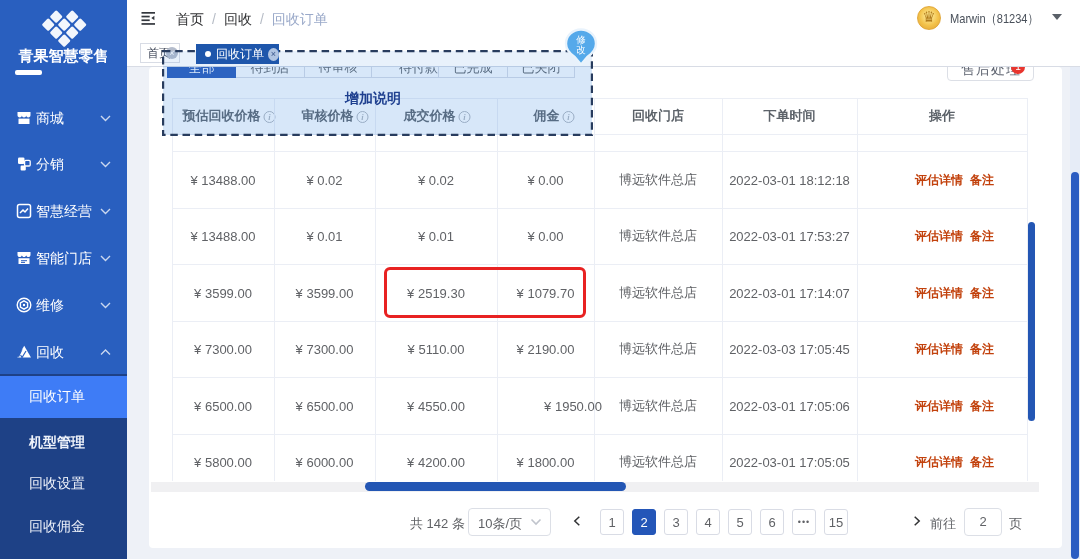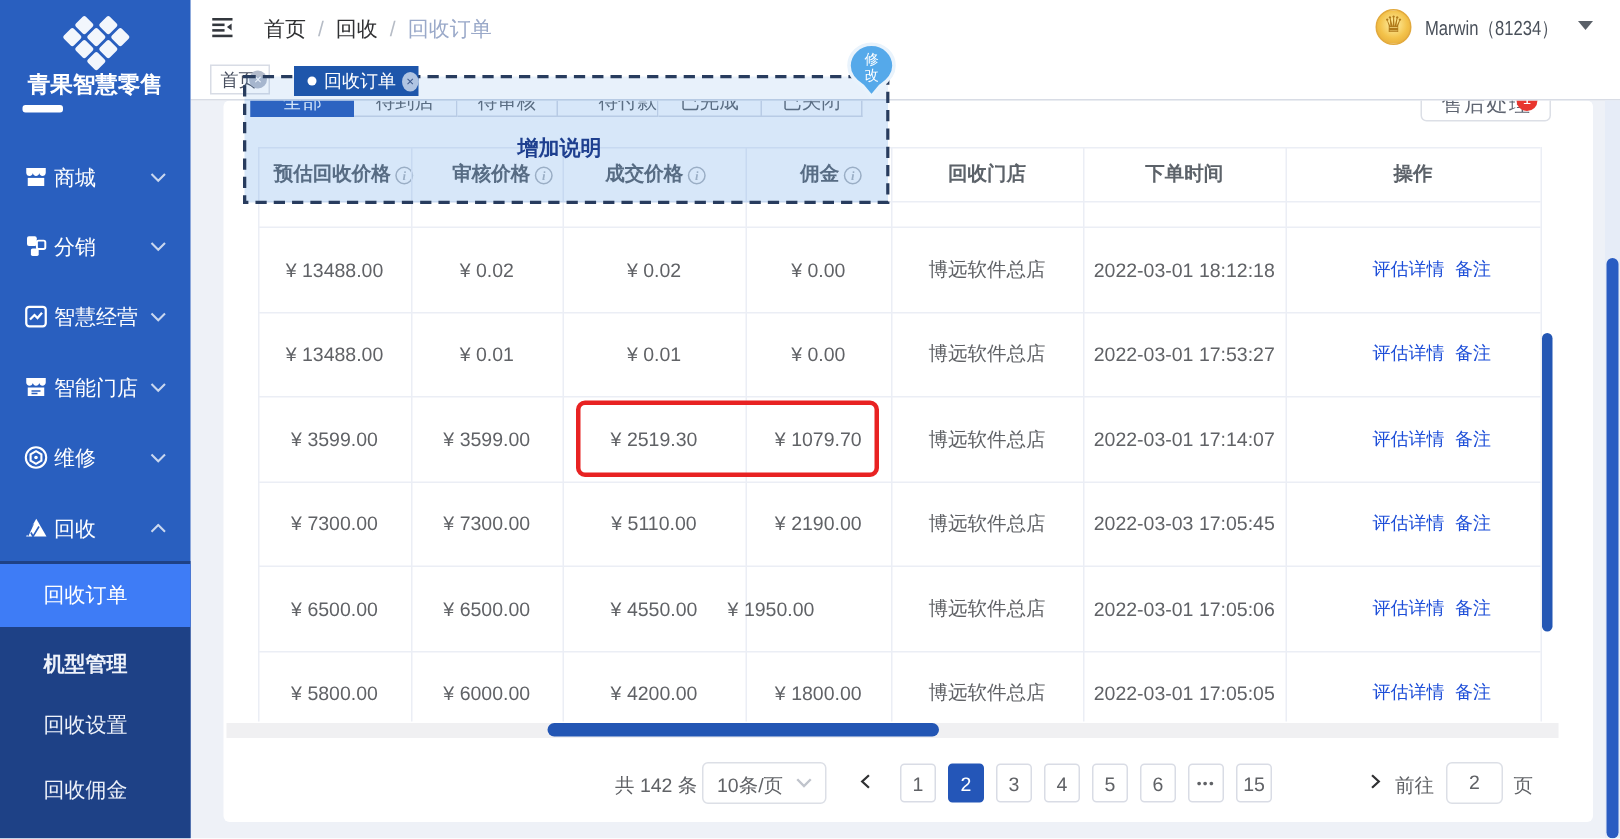--- a/index.html
+++ b/index.html
@@ -3,33 +3,33 @@
 <meta charset="utf-8">
 <style>
   * { margin:0; padding:0; box-sizing:border-box; }
   html,body { width:1080px; height:559px; overflow:hidden; }
   body { font-family:"Liberation Sans", sans-serif; }
   #page { position:relative; width:1080px; height:559px; background:#eef1f7; overflow:hidden; }
   .abs { position:absolute; }
   .vline { position:absolute; width:1px; background:#ebeef5; }
   .hline { position:absolute; height:1px; background:#ebeef5; }
   .cell { position:absolute; transform:translate(-50%,-50%); white-space:nowrap; color:#606266; font-size:13px; }
-  .link { color:#1d4ed8; font-weight:normal; font-size:12px;margin-left:28px; }
+  .link { color:#c2410c; font-weight:bold; font-size:12px;margin-left:28px; }
   .pbtn { position:absolute; top:509px; width:24px; height:26px; background:#fff; border:1px solid #d9dce5; border-radius:3px; color:#606266; font-size:13px; display:flex; align-items:center; justify-content:center; }
 </style>
 </head>
 <body>
 <div id="page">
 
   <div class="abs" style="left:149px; top:67px; width:913px; height:481px; background:#fff; border-radius:4px;"></div>
 
   <div id="tabs">
   <div class="abs" style="left:167px; top:66px; width:69px; height:12px; background:#2456b8; color:#fff; border:1px solid #2456b8; font-size:13px; overflow:hidden; text-align:center;"><span style="position:relative; top:-7px; display:inline-block; line-height:14px;">全部</span></div>
   <div class="abs" style="left:236px; top:66px; width:69px; height:12px; background:#fff; color:#5f6368; border:1px solid #d8dce6; border-left:none; font-size:13px; overflow:hidden; text-align:center;"><span style="position:relative; top:-7px; display:inline-block; line-height:14px;">待到店</span></div>
-  <div class="abs" style="left:305px; top:66px; width:67px; height:12px; background:#fff; color:#5f6368; border:1px solid #d8dce6; border-left:none; font-size:13px; overflow:hidden; text-align:center;"><span style="position:relative; top:-7px; display:inline-block; line-height:14px;">待审核</span></div>
+  <div class="abs" style="left:305px; top:66px; width:67px; height:12px; background:#fff; color:#5f6368; border:1px solid #d8dce6; border-left:none; font-size:13px; overflow:hidden; text-align:center;font-family:Liberation Mono, monospace;"><span style="position:relative; top:-7px; display:inline-block; line-height:14px;">待审核</span></div>
   <div class="abs" style="left:372px; top:66px; width:67px; height:12px; background:#fff; color:#5f6368; border:1px solid #d8dce6; border-left:none; font-size:13px; overflow:hidden; text-align:right;"><span style="position:relative; top:-7px; display:inline-block; line-height:14px;">待付款</span></div>
   <div class="abs" style="left:439px; top:66px; width:69px; height:12px; background:#fff; color:#5f6368; border:1px solid #d8dce6; border-left:none; font-size:13px; overflow:hidden; text-align:center;"><span style="position:relative; top:-7px; display:inline-block; line-height:14px;">已完成</span></div>
   <div class="abs" style="left:508px; top:66px; width:67px; height:12px; background:#fff; color:#5f6368; border:1px solid #d8dce6; border-left:none; font-size:13px; overflow:hidden; text-align:center;"><span style="position:relative; top:-7px; display:inline-block; line-height:14px;">已关闭</span></div>
   </div>
 
   <div class="abs" style="left:947px; top:53px; width:87px; height:28px; background:#fff; border:1px solid #dcdfe6; border-radius:4px;"></div>
   <div class="abs" style="left:961px; top:61px; width:60px; height:14px; font-size:14px; color:#5e6470; letter-spacing:1px;">售后处理</div>
   <div class="abs" style="left:1011px; top:60px; width:14px; height:14px; background:#e8352e; border-radius:50%; color:#fff; font-size:10px; text-align:center; line-height:14px;">1</div>
 
   <div id="table">
@@ -84,21 +84,21 @@
   <div class="cell" style="left:324.5px; top:349px;">¥ 7300.00</div>
   <div class="cell" style="left:436.0px; top:349px;">¥ 5110.00</div>
   <div class="cell" style="left:545.5px; top:349px;">¥ 2190.00</div>
   <div class="cell" style="left:658.0px; top:349px;">博远软件总店</div>
   <div class="cell" style="left:789.5px; top:349px;">2022-03-03 17:05:45</div>
   <div class="cell" style="left:925.0px; top:349px;"><span class="link">评估详情</span></div>
   <div class="cell" style="left:968.0px; top:349px;"><span class="link">备注</span></div>
   <div class="cell" style="left:223.0px; top:405.5px;">¥ 6500.00</div>
   <div class="cell" style="left:324.5px; top:405.5px;">¥ 6500.00</div>
   <div class="cell" style="left:436.0px; top:405.5px;">¥ 4550.00</div>
-  <div class="cell" style="left:514px; top:405.5px;text-align:right;">¥ 1950.00</div>
+  <div class="cell" style="left:573px; top:405.5px;text-align:right;">¥ 1950.00</div>
   <div class="cell" style="left:658.0px; top:405.5px;">博远软件总店</div>
   <div class="cell" style="left:789.5px; top:405.5px;">2022-03-01 17:05:06</div>
   <div class="cell" style="left:925.0px; top:405.5px;"><span class="link">评估详情</span></div>
   <div class="cell" style="left:968.0px; top:405.5px;"><span class="link">备注</span></div>
   <div class="cell" style="left:223.0px; top:462px;">¥ 5800.00</div>
   <div class="cell" style="left:324.5px; top:462px;">¥ 6000.00</div>
   <div class="cell" style="left:436.0px; top:462px;">¥ 4200.00</div>
   <div class="cell" style="left:545.5px; top:462px;">¥ 1800.00</div>
   <div class="cell" style="left:658.0px; top:462px;">博远软件总店</div>
   <div class="cell" style="left:789.5px; top:462px;">2022-03-01 17:05:05</div>

